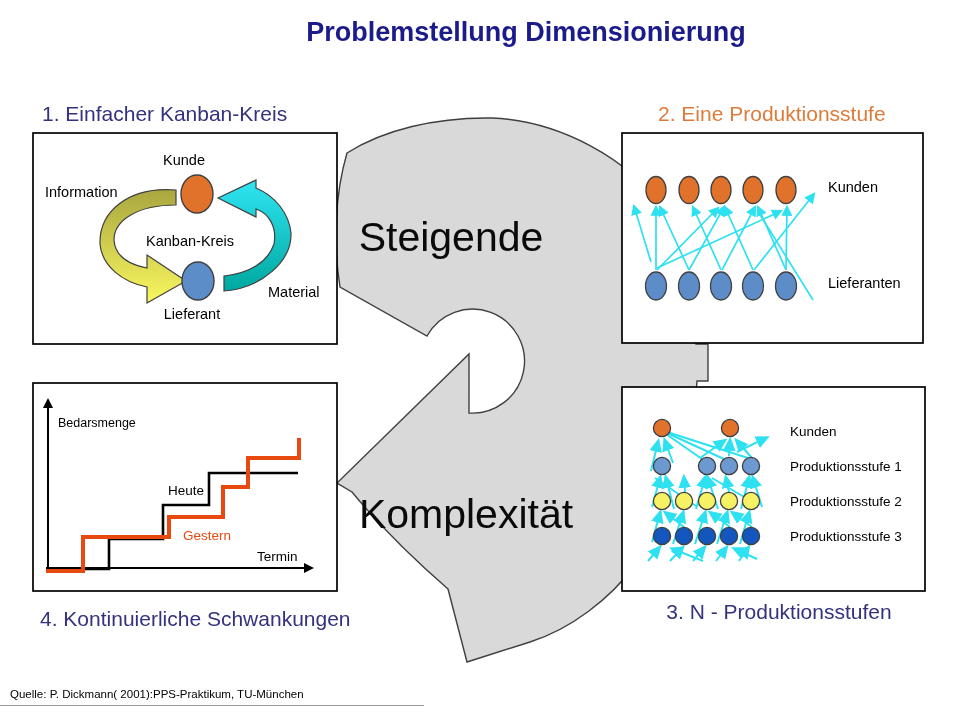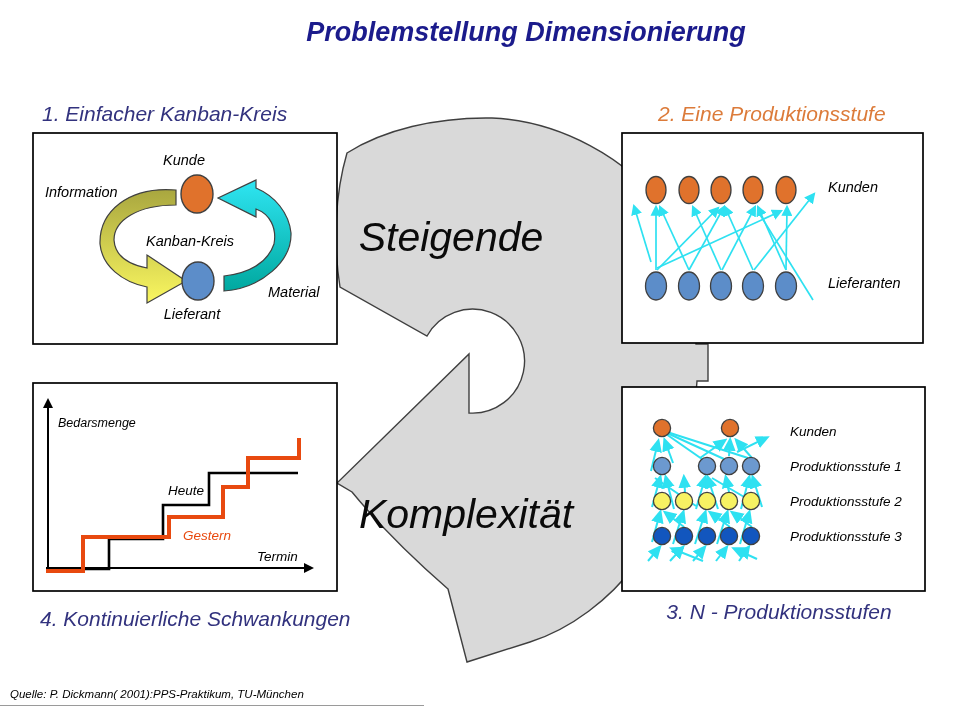--- a/index.html
+++ b/index.html
@@ -1,17 +1,17 @@
 <!DOCTYPE html>
 <html><head>
 <meta charset="utf-8">
 <style>
   html,body{margin:0;padding:0;background:#fff;}
   #page{position:relative;width:960px;height:720px;background:#ffffff;overflow:hidden;
-        font-family:"Liberation Sans", sans-serif;font-style:italic;}
+        font-family:"Liberation Sans", sans-serif;}
   svg{position:absolute;left:0;top:0;}
   text{font-family:"Liberation Sans", sans-serif;}
   .box{fill:#ffffff;stroke:#000000;stroke-width:1.7;}
   .lbl{font-size:14.5px;fill:#000000;}
   .lbl3{font-size:13.5px;fill:#000000;}
   .hd{font-size:21px;fill:#32327E;}
   .hd-or{font-size:21px;fill:#DC7B3A;}
   .ttl{font-size:27px;font-weight:bold;fill:#1B1B8C;}
   .big{font-size:41px;fill:#0a0a0a;}
   .fa{stroke:#2EE1F1;stroke-width:1.7;fill:none;}

